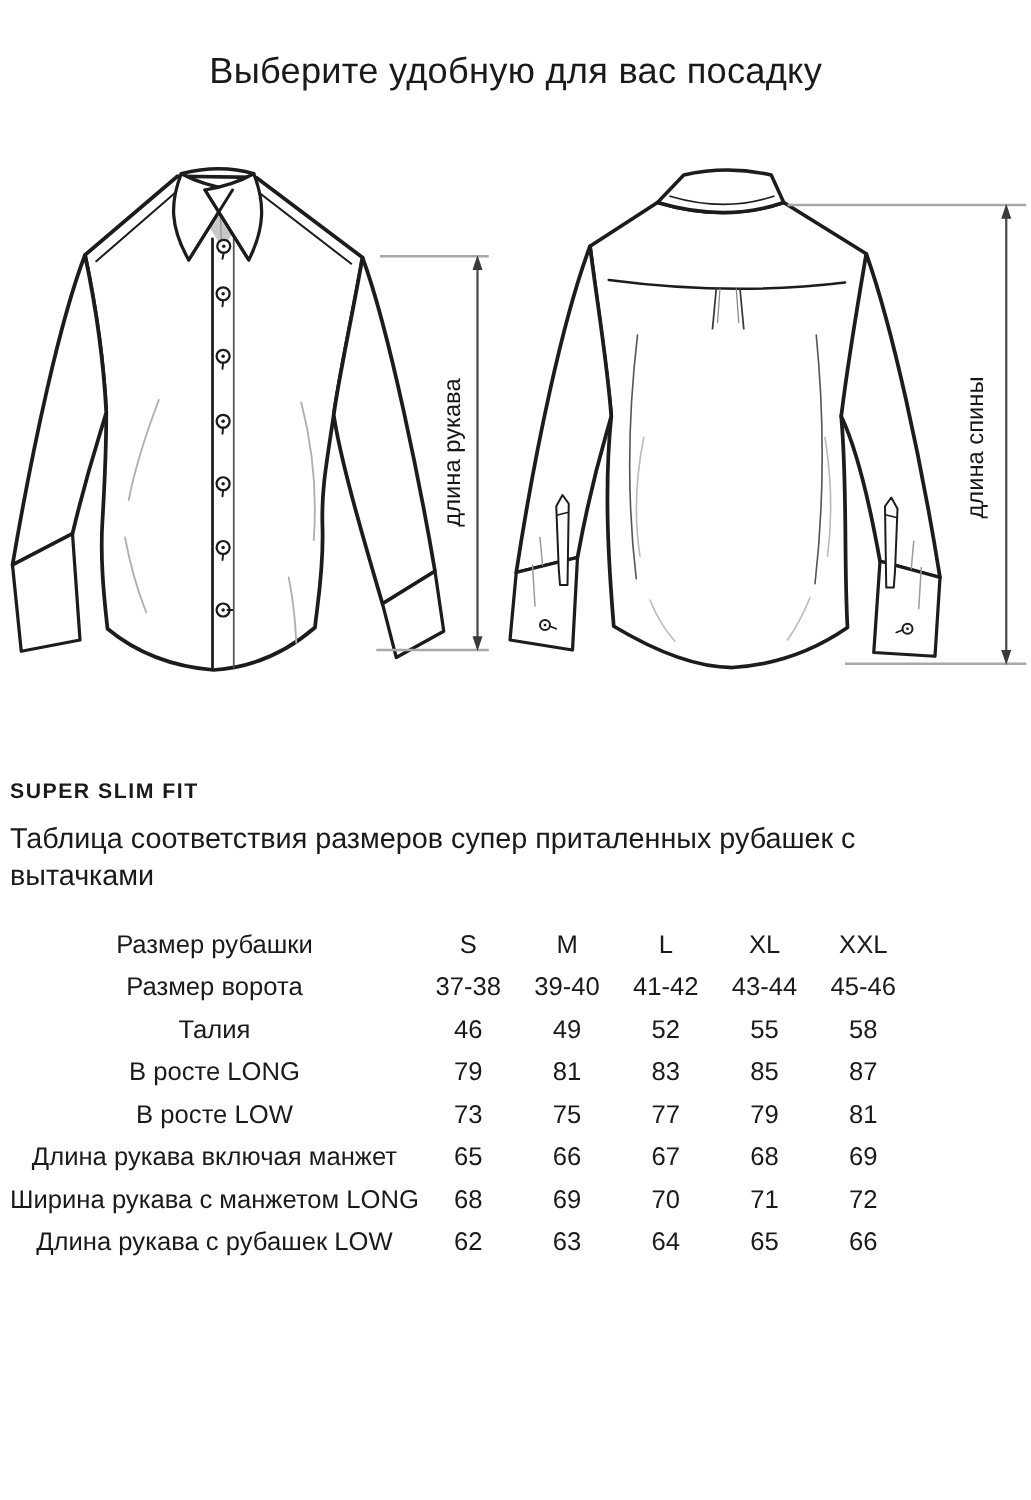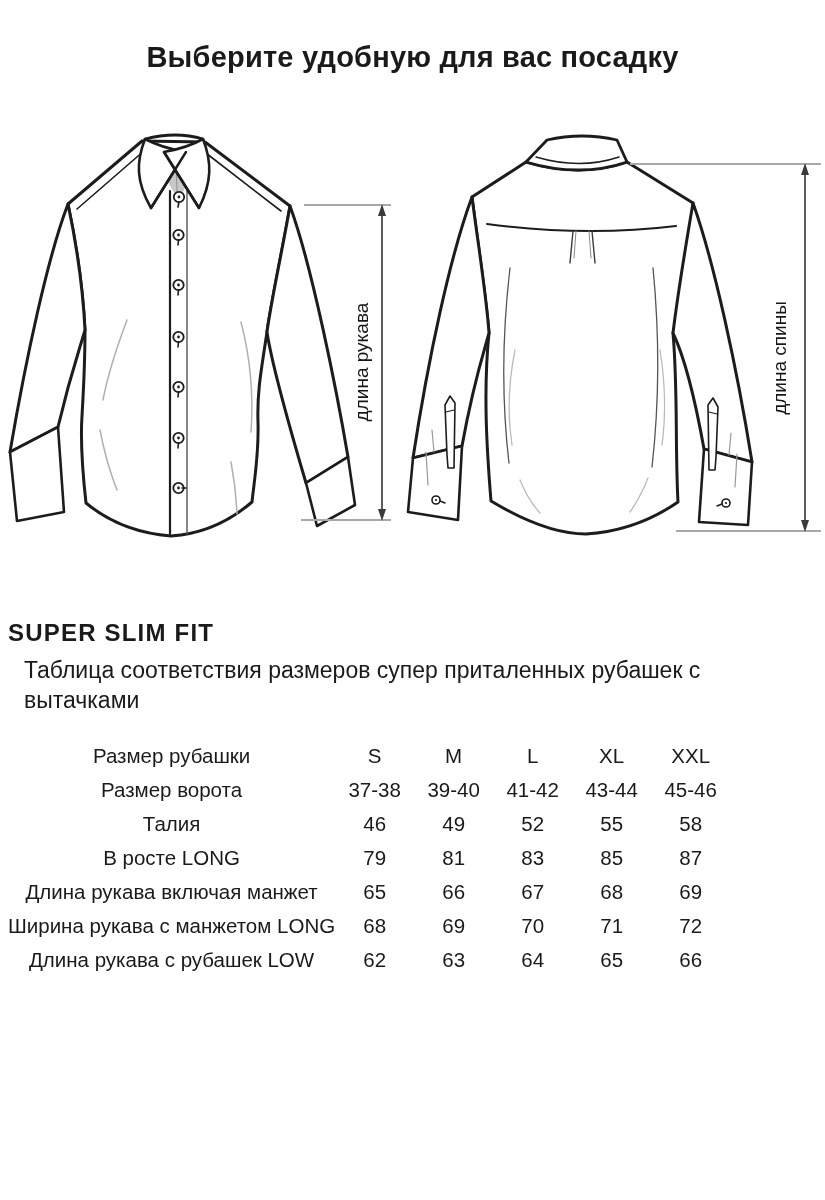--- a/index.html
+++ b/index.html
@@ -3,29 +3,29 @@
 <meta charset="utf-8">
 <style>
   html,body{margin:0;padding:0;}
   body{
     width:825px;height:1200px;background:#ffffff;
     font-family:"Liberation Sans",sans-serif;color:#1a1a1a;
     overflow:hidden;position:relative;
   }
   .title{
     margin:40px 0 16px 0;text-align:center;
-    font-size:29px;font-weight:700;letter-spacing:.2px;line-height:34px;
+    font-size:29px;font-weight:400;letter-spacing:.2px;line-height:34px;
   }
   .illustration{display:block;margin:26px 0 0 0;}
   .fit-heading{
-    margin:50px 0 0 8px;font-size:24px;font-weight:700;
+    margin:50px 0 0 8px;font-size:17px;font-weight:700;
     letter-spacing:1.2px;line-height:26px;
   }
   .fit-desc{
-    margin:9px 8px 0 24px;width:795px;
+    margin:9px 8px 0 8px;width:795px;
     font-size:23px;line-height:30px;font-weight:400;
   }
   table.size-table{
     margin:24px 0 0 8px;border-collapse:collapse;table-layout:fixed;
   }
   table.size-table td{
     padding:0;height:34px;font-size:20.5px;vertical-align:middle;
     white-space:nowrap;
   }
   td.lbl{width:280px;text-align:center;}
@@ -229,20 +229,28 @@
     </tr>
     <tr>
       <td class="lbl">В росте LONG</td>
       <td class="val">79</td>
       <td class="val">81</td>
       <td class="val">83</td>
       <td class="val">85</td>
       <td class="val">87</td>
     </tr>
     <tr>
+      <td class="lbl">В росте LOW</td>
+      <td class="val">73</td>
+      <td class="val">75</td>
+      <td class="val">77</td>
+      <td class="val">79</td>
+      <td class="val">81</td>
+    </tr>
+    <tr>
       <td class="lbl">Длина рукава включая манжет</td>
       <td class="val">65</td>
       <td class="val">66</td>
       <td class="val">67</td>
       <td class="val">68</td>
       <td class="val">69</td>
     </tr>
     <tr>
       <td class="lbl">Ширина рукава с манжетом LONG</td>
       <td class="val">68</td>

